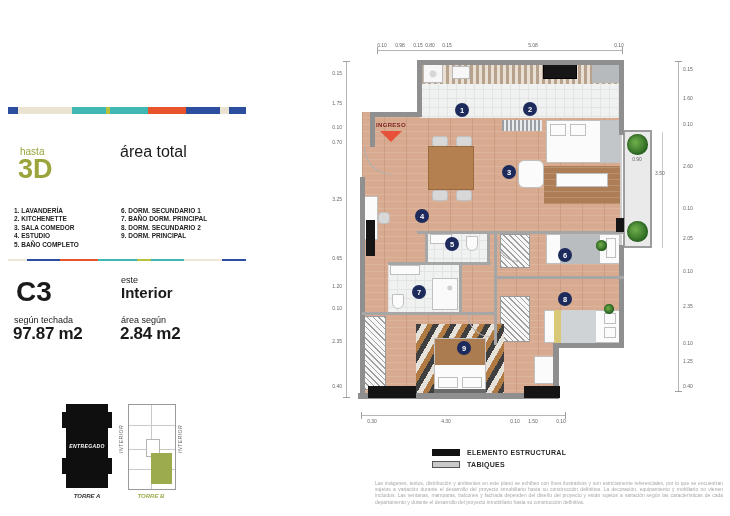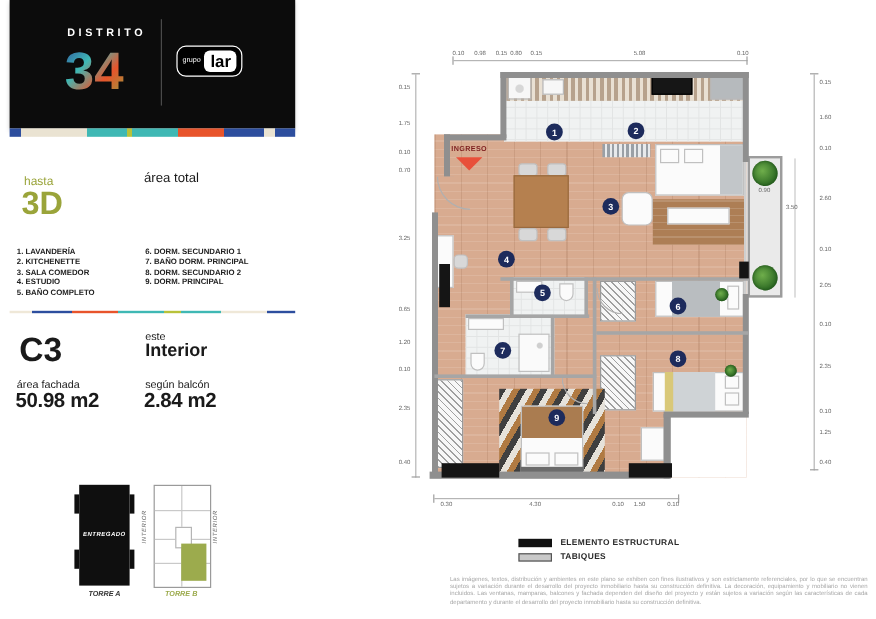--- a/index.html
+++ b/index.html
@@ -13,21 +13,21 @@
   .brand-divider{position:absolute;left:126px;top:16px;width:1px;height:72px;background:#4a4a4a;}
   .lar-logo{position:absolute;left:139px;top:38px;display:flex;align-items:center;gap:3px;
             border:1.5px solid #fff;border-radius:8px;padding:3px 4px;background:#000;}
   .lar-grupo{color:#fff;font-size:6px;}
   .lar-main{background:#fff;color:#000;font-weight:bold;font-size:14px;padding:1px 5px;border-radius:5px;}
   .brand-stripe{position:absolute;left:8px;top:107px;width:238px;height:7px;
     background:linear-gradient(90deg,#2d4e9e 0 4%,#eae3d2 4% 27%,#3fb8b4 27% 41%,#b8c23a 41% 43%,
     #3fb8b4 43% 59%,#e8542b 59% 75%,#2d4e9e 75% 89%,#eae3d2 89% 93%,#2d4e9e 93% 100%);}
   .tipo-label{position:absolute;left:20px;top:146px;font-size:10px;color:#9aa43a;}
   .tipo-value{position:absolute;left:18px;top:154px;font-size:27px;font-weight:bold;color:#9aa43a;}
-  .at-label{position:absolute;left:120px;top:143px;font-size:11px;}
+  .at-label{position:absolute;left:120px;top:143px;font-size:16px;}
   .at-value{position:absolute;left:118px;top:153px;font-size:26px;font-weight:bold;letter-spacing:-.5px;}
   .room-list{position:absolute;font-size:6.5px;font-weight:bold;line-height:8.4px;color:#222;}
   .divider-stripe{position:absolute;left:8px;top:259px;width:238px;height:2px;
     background:linear-gradient(90deg,#efe8d8 0 8%,#2d4e9e 8% 22%,#e8542b 22% 38%,#3fb8b4 38% 54%,
     #b8c23a 54% 60%,#3fb8b4 60% 74%,#efe8d8 74% 90%,#2d4e9e 90% 100%);}
   .code-value{position:absolute;left:16px;top:276px;font-size:28px;font-weight:bold;}
   .vista-label{position:absolute;left:121px;top:275px;font-size:9px;}
   .vista-value{position:absolute;left:121px;top:284px;font-size:15px;font-weight:bold;}
   .sm-label{position:absolute;font-size:9px;color:#222;}
   .sm-value{position:absolute;font-size:17px;font-weight:bold;letter-spacing:-.3px;}
@@ -83,39 +83,20 @@
   .sw{position:absolute;width:28px;height:7px;box-sizing:border-box;}
   .legend-lbl{position:absolute;font-size:7px;font-weight:bold;color:#2a2a2a;letter-spacing:.3px;}
   .disclaimer{position:absolute;left:375px;top:480px;width:348px;font-size:5px;line-height:6.2px;
     color:#a8a8a8;text-align:justify;}
 </style>
 </head>
 <body>
 
 <div class="page">
 
-  <div class="brand-block">
-    <div class="brand-top">DISTRITO</div>
-    <svg class="abs" style="left:46px;top:30px;" width="70" height="56">
-      <defs>
-        <linearGradient id="g34" x1="0" y1="0" x2="1" y2="1">
-          <stop offset="0" stop-color="#2d4e9e"></stop>
-            <stop offset="0.35" stop-color="#3fb8b4"></stop>
-          <stop offset="0.65" stop-color="#e8542b"></stop>
-            <stop offset="1" stop-color="#8aa63f"></stop>
-        </linearGradient>
-      </defs>
-      <text x="0" y="44" font-family="Liberation Sans, sans-serif" font-size="44" font-weight="bold" fill="url(#g34)">34</text>
-    </svg>
-    <div class="brand-divider"></div>
-    <div class="lar-logo">
-      <span class="lar-grupo">grupo</span>
-      <span class="lar-main">lar</span>
-    </div>
-  </div>
   <div class="brand-stripe"></div>
 
   <div class="tipo-label">hasta</div>
   <div class="tipo-value">3D</div>
   <div class="at-label">área total</div>
 
   <div class="room-list" style="left:14px;top:207px;">
     <div><span>1.</span> <span>LAVANDERÍA</span></div>
     <div><span>2.</span> <span>KITCHENETTE</span></div>
     <div><span>3.</span> <span>SALA COMEDOR</span></div>
@@ -127,23 +108,23 @@
     <div><span>7.</span> <span>BAÑO DORM. PRINCIPAL</span></div>
     <div><span>8.</span> <span>DORM. SECUNDARIO 2</span></div>
     <div><span>9.</span> <span>DORM. PRINCIPAL</span></div>
   </div>
 
   <div class="divider-stripe"></div>
 
   <div class="code-value">C3</div>
   <div class="vista-label">este</div>
   <div class="vista-value">Interior</div>
-  <div class="sm-label" style="left:14px;top:315px;">área fachada</div>
-  <div class="sm-value" style="left:13px;top:324px;">50.98 m2</div>
-  <div class="sm-label" style="left:121px;top:315px;">según balcón</div>
+  <div class="sm-label" style="left:14px;top:315px;">según techada</div>
+  <div class="sm-value" style="left:13px;top:324px;">97.87 m2</div>
+  <div class="sm-label" style="left:121px;top:315px;">área según</div>
   <div class="sm-value" style="left:120px;top:324px;">2.84 m2</div>
 
   <div class="torre-a">
     <span class="torre-a-txt">ENTREGADO</span>
   </div>
   <div class="tab" style="left:62px;top:412px;width:4px;height:16px;"></div>
   <div class="tab" style="left:108px;top:412px;width:4px;height:16px;"></div>
   <div class="tab" style="left:62px;top:458px;width:4px;height:16px;"></div>
   <div class="tab" style="left:108px;top:458px;width:4px;height:16px;"></div>
   <div class="torre-cap" style="left:60px;top:493px;width:54px;color:#333;">TORRE A</div>

